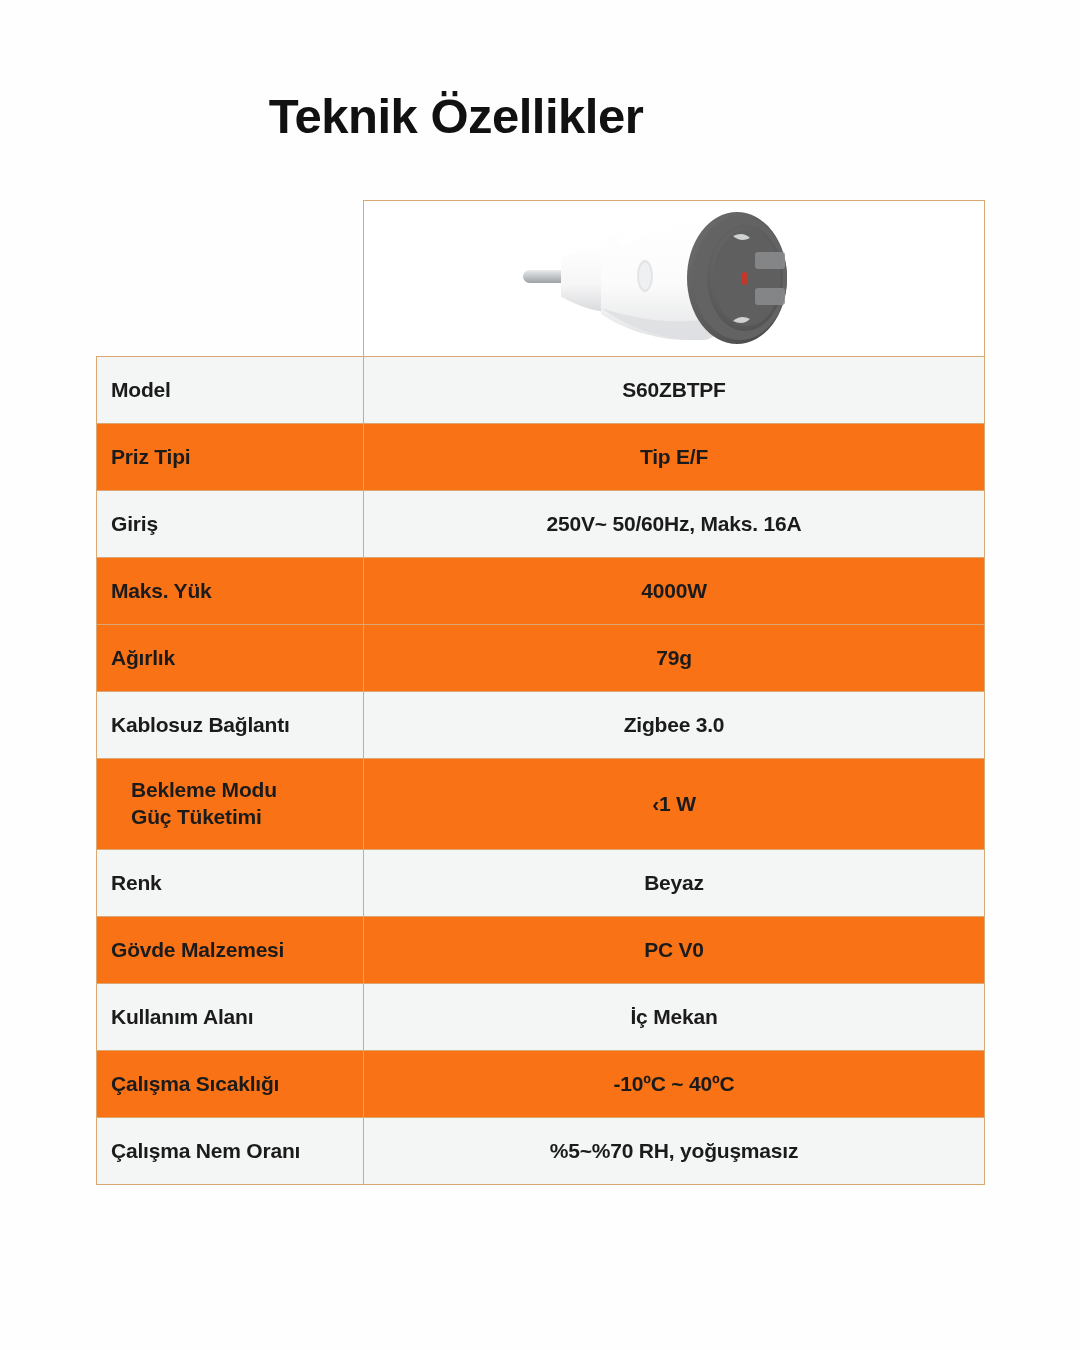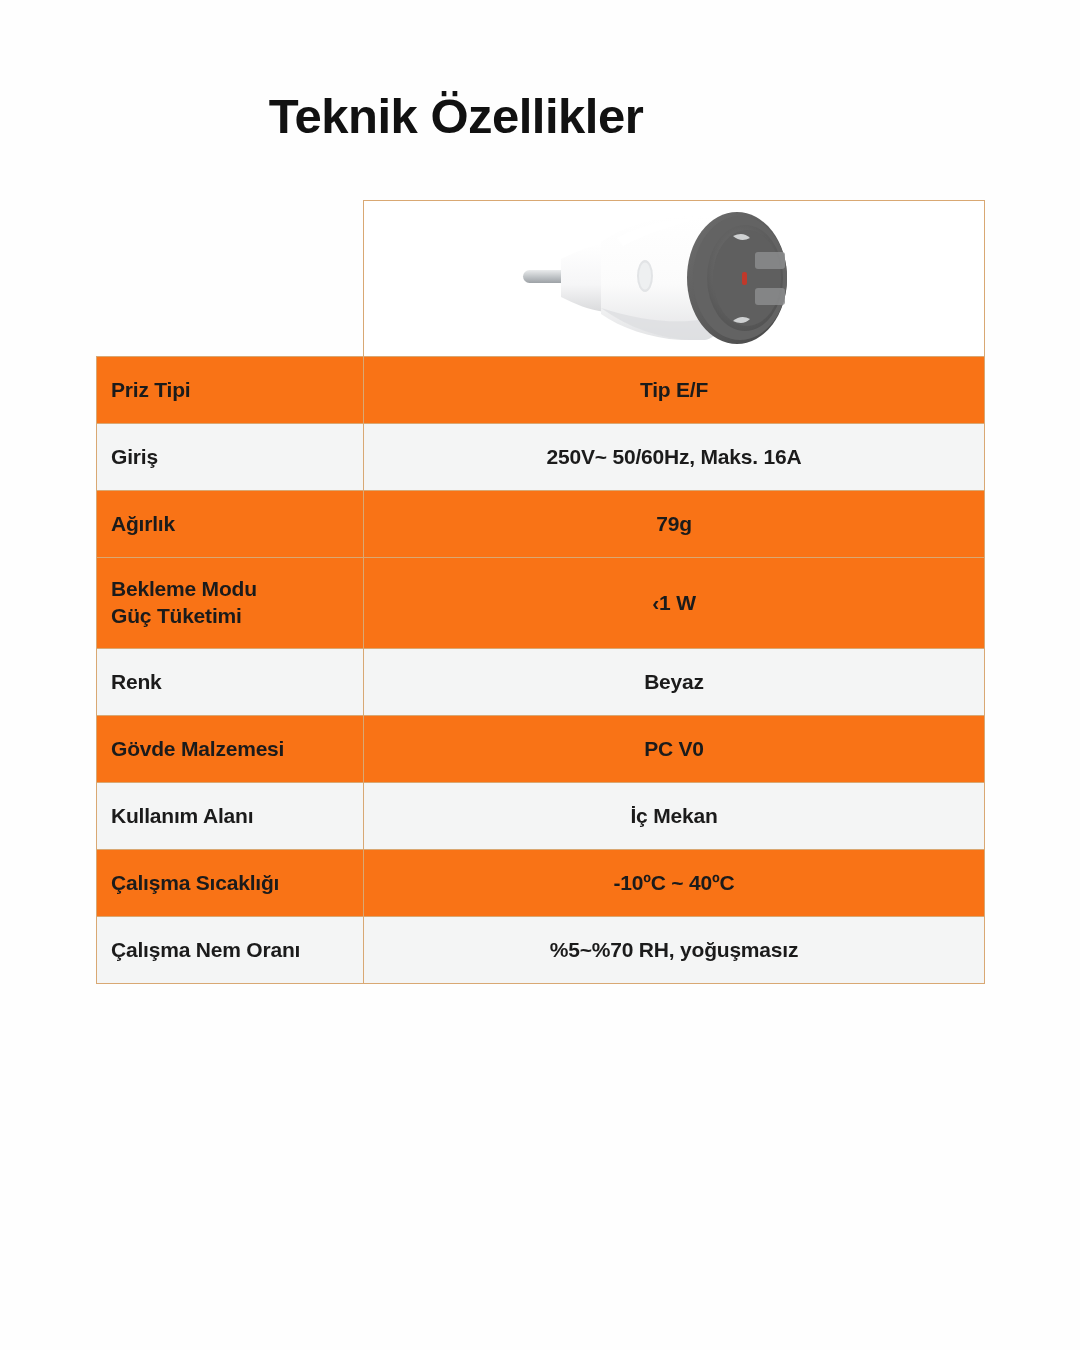--- a/index.html
+++ b/index.html
@@ -92,21 +92,21 @@
     color: #1b1b1b;
     letter-spacing: -0.2px;
   }
 
   tr.shade td { background: #f4f5f5; }
   tr.plain td { background: #f97316; }
 
   tr.tall .row-label, tr.tall .row-value { height: 62px; }
   tr.normal .row-label, tr.normal .row-value { height: 38px; }
 
-  .lbl-line { display: block; }
+  .lbl-line { display: block; margin-left: 20px; }
 </style>
 </head>
 <body>
 
 <div class="page">
 
   <div class="title">Teknik Özellikler</div>
 
   <table class="spec-table">
     <colgroup>
@@ -173,38 +173,50 @@
 
               <path d="M224 32 q 10 -5 17 2 q -9 5 -17 -2 Z" fill="#cfd1d2"></path>
               <path d="M224 117 q 10 5 17 -2 q -9 -5 -17 2 Z" fill="#cfd1d2"></path>
 
               <path d="M108 34 C 134 20, 164 14, 190 14 C 170 20, 140 28, 114 42 Z" fill="#ffffff" opacity="0.9"></path>
             </svg>
           </div>
         </td>
       </tr>
 
+      <tr class="shade normal">
+        <td class="row-label">Model</td>
+        <td class="row-value">S60ZBTPF</td>
+      </tr>
 
       <tr class="plain normal">
         <td class="row-label">Priz Tipi</td>
         <td class="row-value">Tip E/F</td>
       </tr>
 
       <tr class="shade normal">
         <td class="row-label">Giriş</td>
         <td class="row-value">250V~ 50/60Hz, Maks. 16A</td>
       </tr>
 
+      <tr class="plain normal">
+        <td class="row-label">Maks. Yük</td>
+        <td class="row-value">4000W</td>
+      </tr>
 
 
       <tr class="plain normal">
         <td class="row-label">Ağırlık</td>
         <td class="row-value">79g</td>
       </tr>
 
+      <tr class="shade normal">
+        <td class="row-label">Kablosuz Bağlantı</td>
+        <td class="row-value">Zigbee 3.0</td>
+      </tr>
 
       <tr class="plain tall">
         <td class="row-label">
           <span class="lbl-line">Bekleme Modu</span>
           <span class="lbl-line">Güç Tüketimi</span>
         </td>
         <td class="row-value">‹1 W</td>
       </tr>
 
       <tr class="shade normal">

